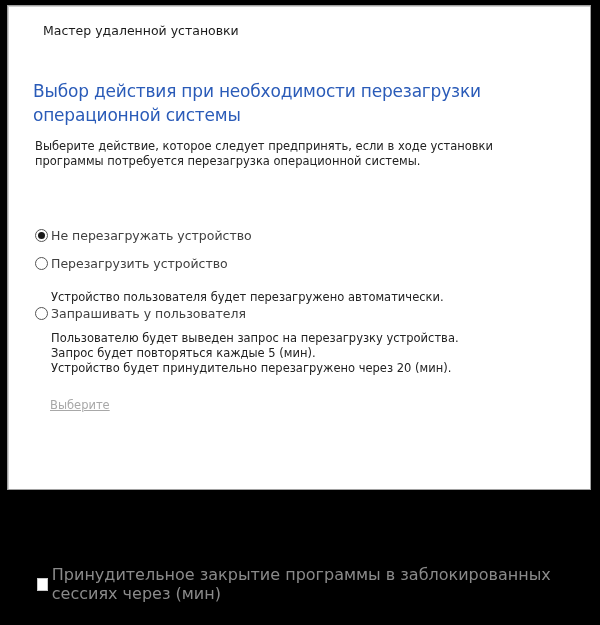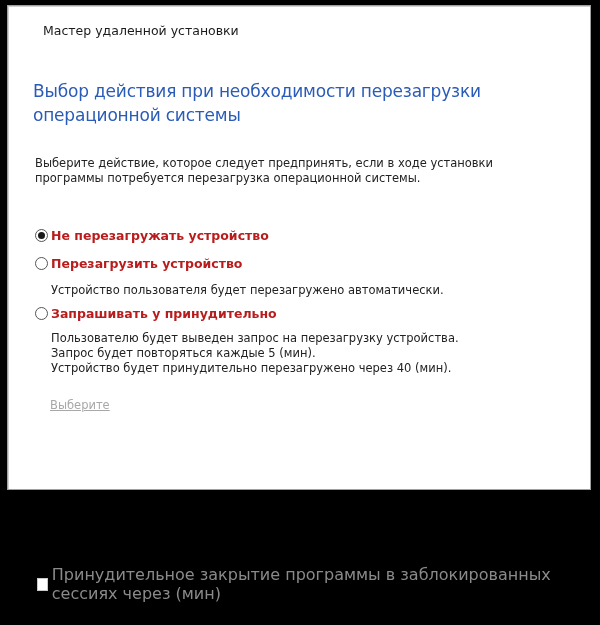--- a/index.html
+++ b/index.html
@@ -31,21 +31,21 @@
       width: 540px;
       font-size: 17px;
       line-height: 24px;
       color: #2a5bb8;
       font-family: "DejaVu Sans", sans-serif;
       letter-spacing: -0.2px;
       margin-left: 12px;
     }
     .description {
       position: absolute;
-      left: 27px; top: 150px;
+      left: 27px; top: 133px;
       width: 520px;
       font-size: 11.5px;
       line-height: 15px;
       color: #222;
     }
     .option {
       position: absolute;
       left: 27px;
       display: flex; align-items: center;
       cursor: pointer;
@@ -62,23 +62,23 @@
     }
     .radio.checked::after {
       content: "";
       position: absolute;
       left: 2px; top: 2px;
       width: 7px; height: 7px;
       border-radius: 50%;
       background: #1a1a1a;
     }
     .option-label {
-      font-weight: bold;
+      font-weight: normal;
       font-size: 12.5px;
-      color: #b91c1c;
+      color: #404040;
     }
     .option-desc {
       position: absolute;
       left: 43px;
       font-size: 11.5px;
       line-height: 15px;
       color: #222;
     }
     .change-link {
       position: absolute;
@@ -117,32 +117,32 @@
 
   <div class="option" style="top:222px;">
     <span class="radio checked"></span>
     <span class="option-label">Не перезагружать устройство</span>
   </div>
 
   <div class="option" style="top:250px;text-align:center;">
     <span class="radio"></span>
     <span class="option-label">Перезагрузить устройство</span>
   </div>
-  <div class="option-desc" style="top:277px;">
+  <div class="option-desc" style="top:284px;">
     <div>Устройство пользователя будет перезагружено автоматически.</div>
   </div>
 
   <div class="option" style="top:300px;">
     <span class="radio"></span>
-    <span class="option-label">Запрашивать у принудительно</span>
+    <span class="option-label">Запрашивать у пользователя</span>
   </div>
   <div class="option-desc" style="top:325px;">
     <div>Пользователю будет выведен запрос на перезагрузку устройства.</div>
     <div>Запрос будет повторяться каждые 5 (мин).</div>
-    <div>Устройство будет принудительно перезагружено через 40 (мин).</div>
+    <div>Устройство будет принудительно перезагружено через 20 (мин).</div>
   </div>
 
   <a class="change-link">Выберите</a>
 
   <div class="checkbox-row">
     <span class="checkbox"></span>
     <span class="checkbox-label">Принудительное закрытие программы в заблокированных сессиях через (мин)</span>
   </div>
 
 </div>

